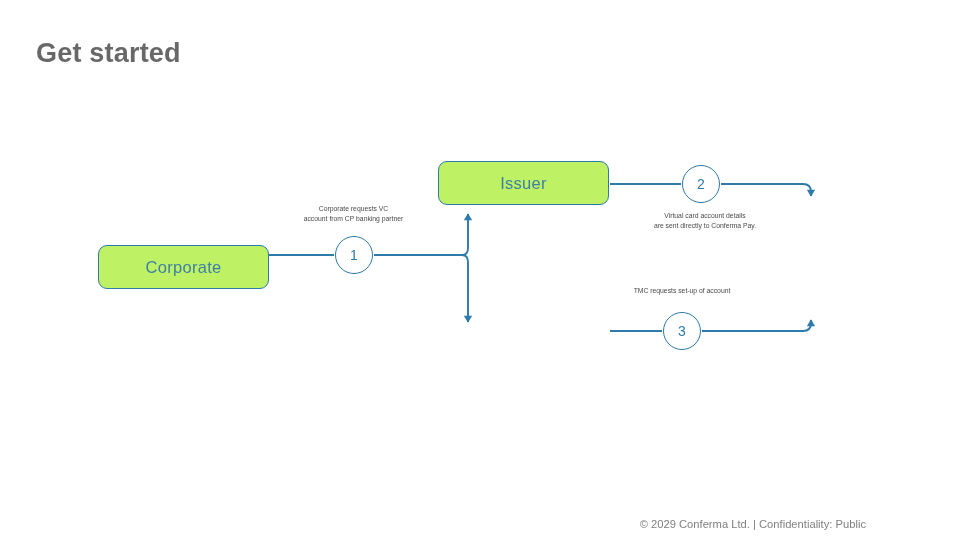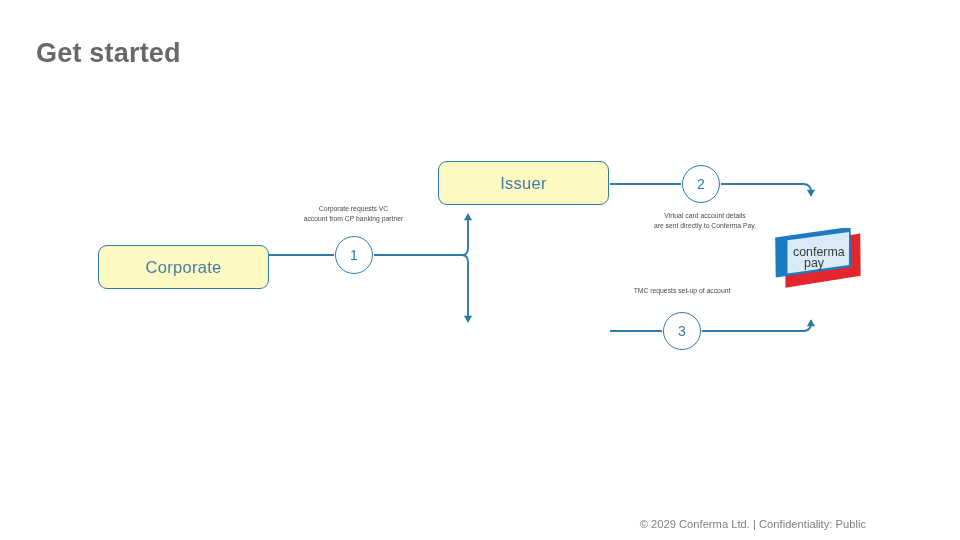--- a/index.html
+++ b/index.html
@@ -21,21 +21,21 @@
 
   
   .diagram{position:absolute;left:0;top:0;width:960px;height:540px;}
   .svg-layer{position:absolute;left:0;top:0;width:960px;height:540px;}
 
   
   .node{
     position:absolute;
     border:1.6px solid #2e7aa8;
     border-radius:9px;
-    background:#fef9c3;
+    background:#bef264;
     display:flex;align-items:center;justify-content:center;
     color:#3f7fa6;
     font-size:16.5px;
     letter-spacing:.3px;
     box-sizing:border-box;
   }
   .node-corporate{left:98px;top:245px;width:171px;height:44px;}
   .node-issuer{left:438px;top:161px;width:171px;height:44px;}
   .node-tmc{left:438px;top:335px;width:171px;height:44px;}
 
@@ -140,34 +140,18 @@
 
     <div class="caption cap-2">
       <div>Virtual card account details</div>
       <div>are sent directly to Conferma Pay.</div>
     </div>
 
     <div class="caption cap-3">
       <div>TMC requests set-up of account</div>
     </div>
 
-    <div class="logo">
-      <svg viewBox="0 0 104 60" xmlns="http://www.w3.org/2000/svg">
-
-        <g transform="rotate(-6 52 34)">
-          <path d="M20,14 L96,10 L92,52 L16,56 Z" fill="#e1262d"></path>
-        </g>
-
-        <g transform="rotate(-5 48 28)">
-          <path d="M10,6 L86,2 L83,42 L7,46 Z" fill="#1a7bc4"></path>
-          <path d="M22,10 L84,7 L81,40 L19,43 Z" fill="#dbeaf7"></path>
-        </g>
-
-        <text x="26" y="28" font-family="Liberation Sans, sans-serif" font-size="12.4" fill="#3a3a3a">conferma</text>
-        <text x="57" y="39" font-family="Liberation Sans, sans-serif" font-size="12.4" fill="#3a3a3a" text-anchor="end">pay</text>
-      </svg>
-    </div>
 
   </div>
 
   <div class="footer">© 2029 Conferma Ltd. | Confidentiality: Public</div>
 
 </div>
 
 </body></html>

